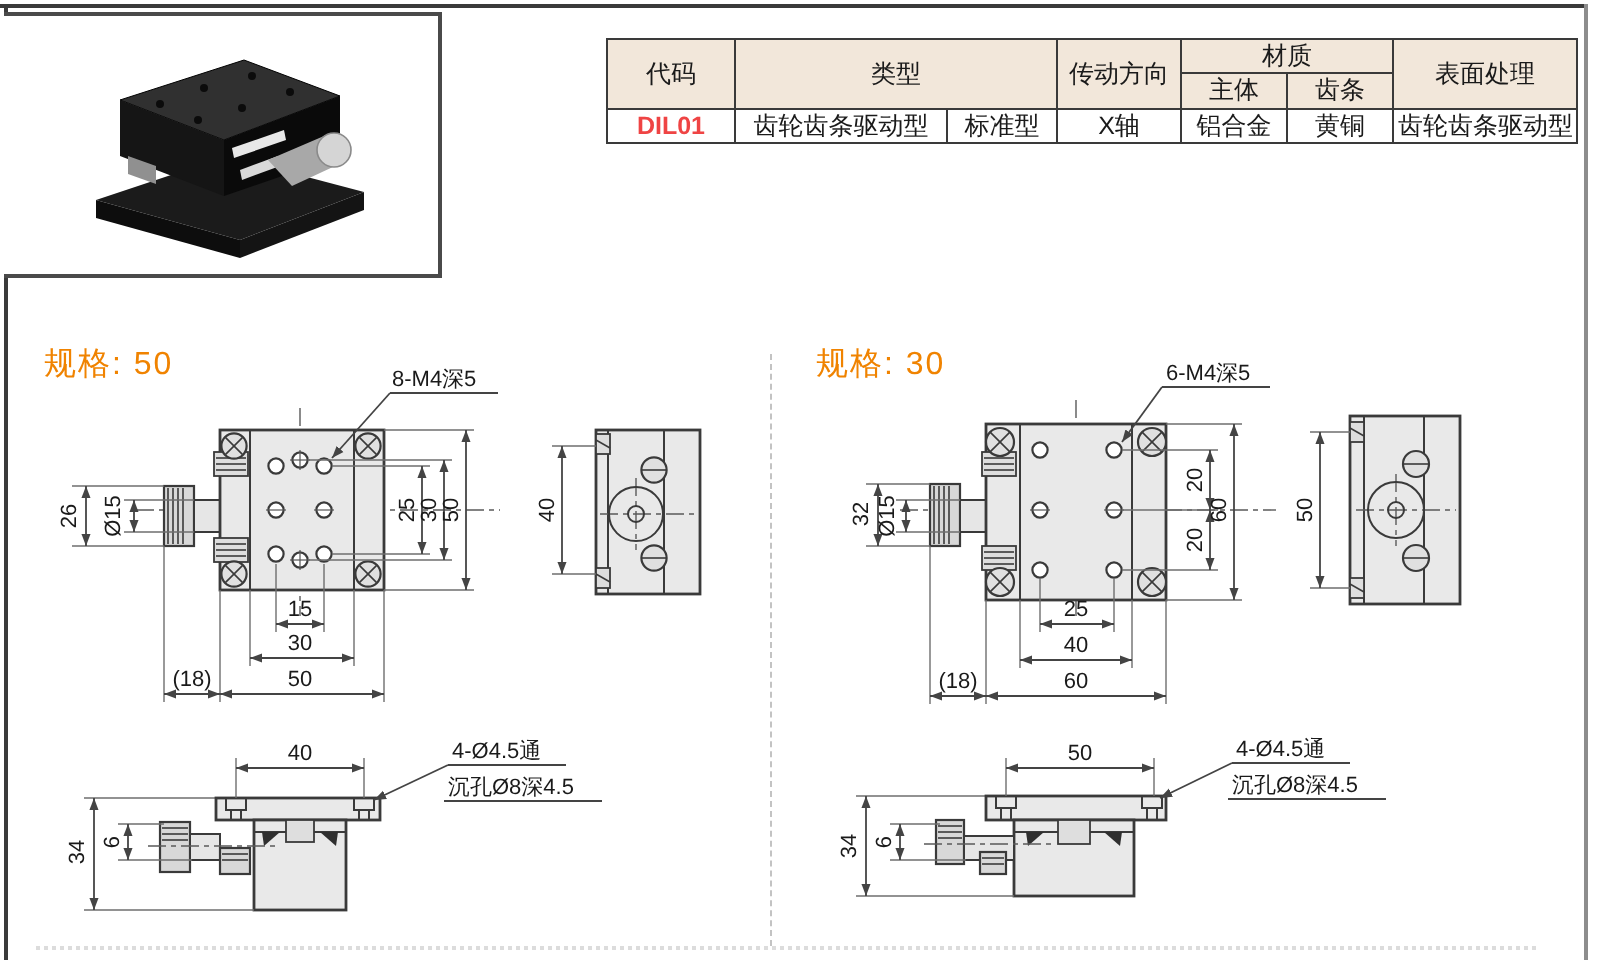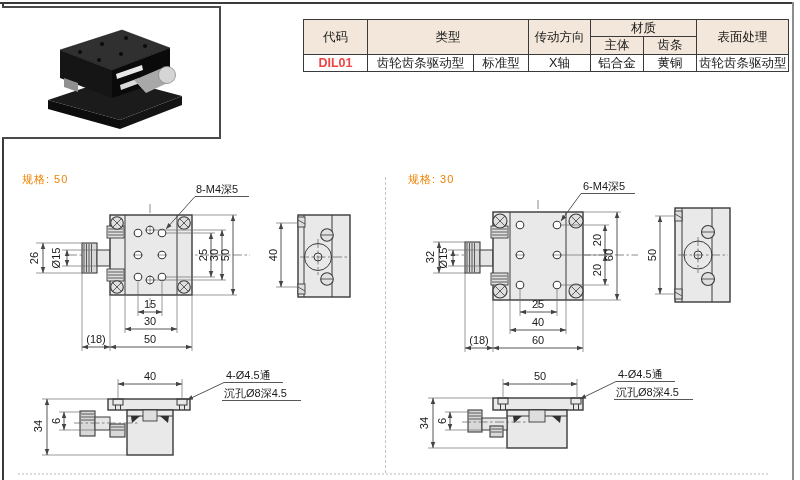--- a/index.html
+++ b/index.html
@@ -15,21 +15,21 @@
   .photo-box{position:absolute;left:2px;top:6px;width:219px;height:133px;background:#fff;
              border:2px solid #4a4a4a;border-left:none;box-sizing:border-box;}
   
   .spec-table{position:absolute;left:303px;top:19px;width:485px;border-collapse:collapse;
               table-layout:fixed;font-size:12.5px;text-align:center;}
   .spec-table td{border:1px solid #3a3a3a;padding:1px 2px;height:13px;line-height:1.15;
                  background:#fff;overflow:hidden;white-space:nowrap;}
   .spec-table td.hd{background:#f2e7da;}
   .spec-table td.code{color:#ef4444;font-weight:bold;}
   
-  .section-title{position:absolute;font-size:11px;color:#f08300;letter-spacing:1px;}
+  .section-title{position:absolute;font-size:16px;color:#f08300;letter-spacing:1px;}
   #t50{left:22px;top:172px;} #t60{left:408px;top:172px;}
   
   svg.drawing{position:absolute;}
   #d50{left:0;top:160px;} #d60{left:386px;top:160px;}
   .shape{fill:#e9e9e9;stroke:#3a3a3a;stroke-width:1.4;}
   .shape2{fill:#dedede;stroke:#3a3a3a;stroke-width:0.9;}
   .knob{fill:#d8d8d8;stroke:#3a3a3a;stroke-width:1.1;}
   .knob2{fill:#e6e6e6;stroke:#3a3a3a;stroke-width:1;}
   .thin{stroke:#3a3a3a;stroke-width:1;fill:none;}
   .ext{stroke:#6e6e6e;stroke-width:0.7;fill:none;}

